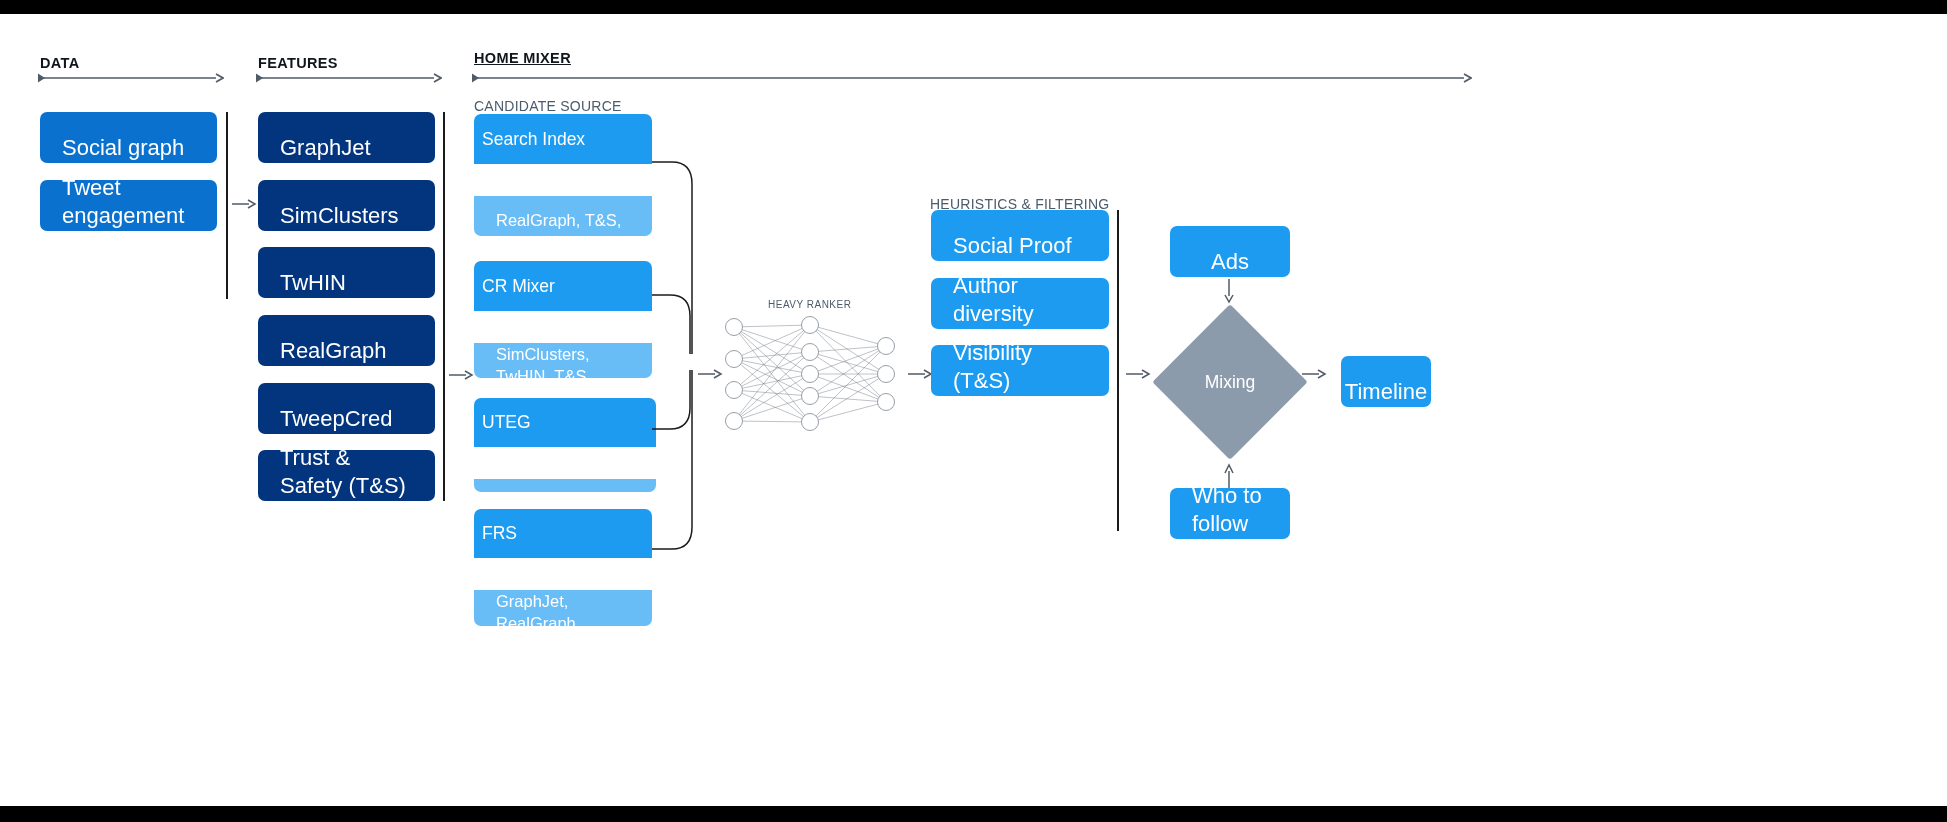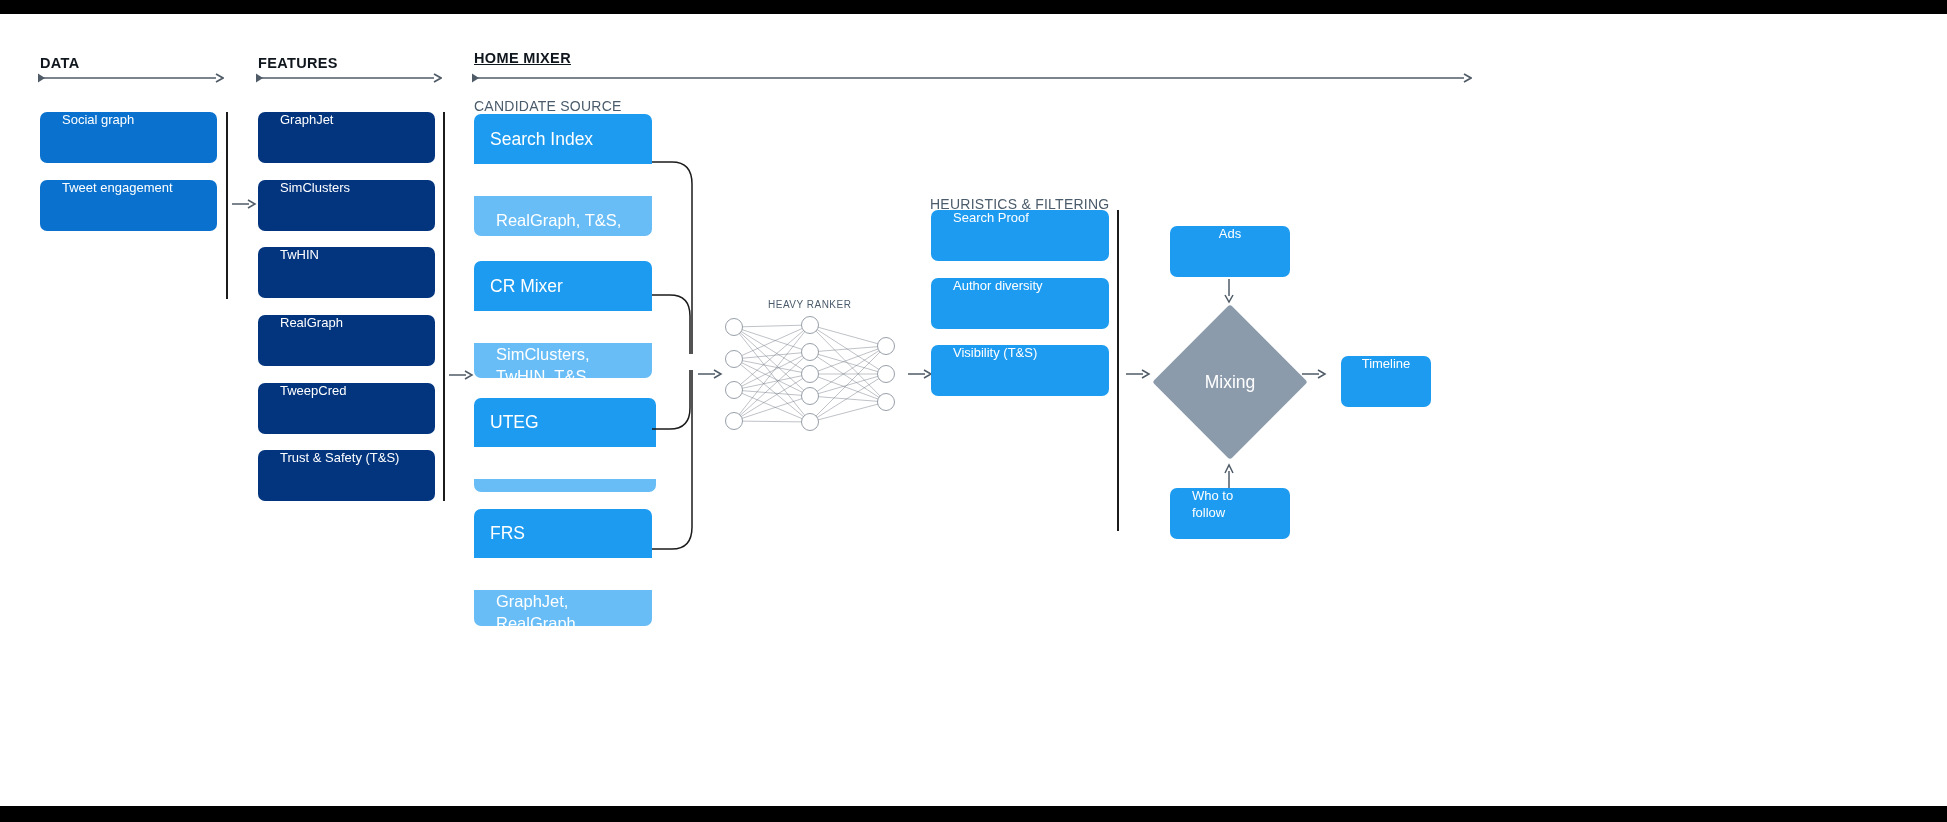--- a/index.html
+++ b/index.html
@@ -49,43 +49,43 @@
     letter-spacing: 0.25px;
     color: #4a5b6b;
     white-space: nowrap;
   }
 
   
   .card {
     position: absolute;
     border-radius: 7px;
     display: flex;
-    align-items: flex-start;
+    align-items: flex-end;
     color: #ffffff;
-    font-size: 13px;
+    font-size: 22px;
     padding: 0 22px;
     line-height: 1.3;
   }
   .card.data   { background: #0a72ce; }
   .card.navy   { background: #03357e; }
   .card.bright { background: #1d9bf0; }
 
   
   .cs-card {
     position: absolute;
     border-radius: 7px;
     overflow: hidden;
   }
   .cs-top {
     background: #1d9bf0;
     color: #ffffff;
     font-size: 17.5px;
     display: flex;
     align-items: center;
-    padding: 0 16px;
+    padding: 0 8px;
     width: 100%;
   }
   .cs-bot {
     background: #68bdf6;
     color: #ffffff;
     font-size: 16.5px;
     display: flex;
     align-items: center;
     padding: 0 22px;
     width: 100%;
@@ -312,21 +312,21 @@
     </div>
 
     <div class="conn" style="left:908px; top:353px;">
       <svg width="24" height="14" viewBox="0 0 24 14">
         <path d="M0 7 L17 7" stroke="#4f5b66" stroke-width="1.5" fill="none"></path>
         <path d="M16 3 L23 7 L16 11" stroke="#4f5b66" stroke-width="1.5" fill="none"></path>
       </svg>
     </div>
 
     <div class="card bright" style="left:931px; top:196px; width:178px; height:51px;">
-      <span>Search Proof</span>
+      <span>Social Proof</span>
     </div>
     <div class="card bright" style="left:931px; top:264px; width:178px; height:51px;">
       <span>Author diversity</span>
     </div>
     <div class="card bright" style="left:931px; top:331px; width:178px; height:51px;">
       <span>Visibility (T&amp;S)</span>
     </div>
 
     <div class="divider" style="left:1117px; top:196px; height:321px;"></div>
 

